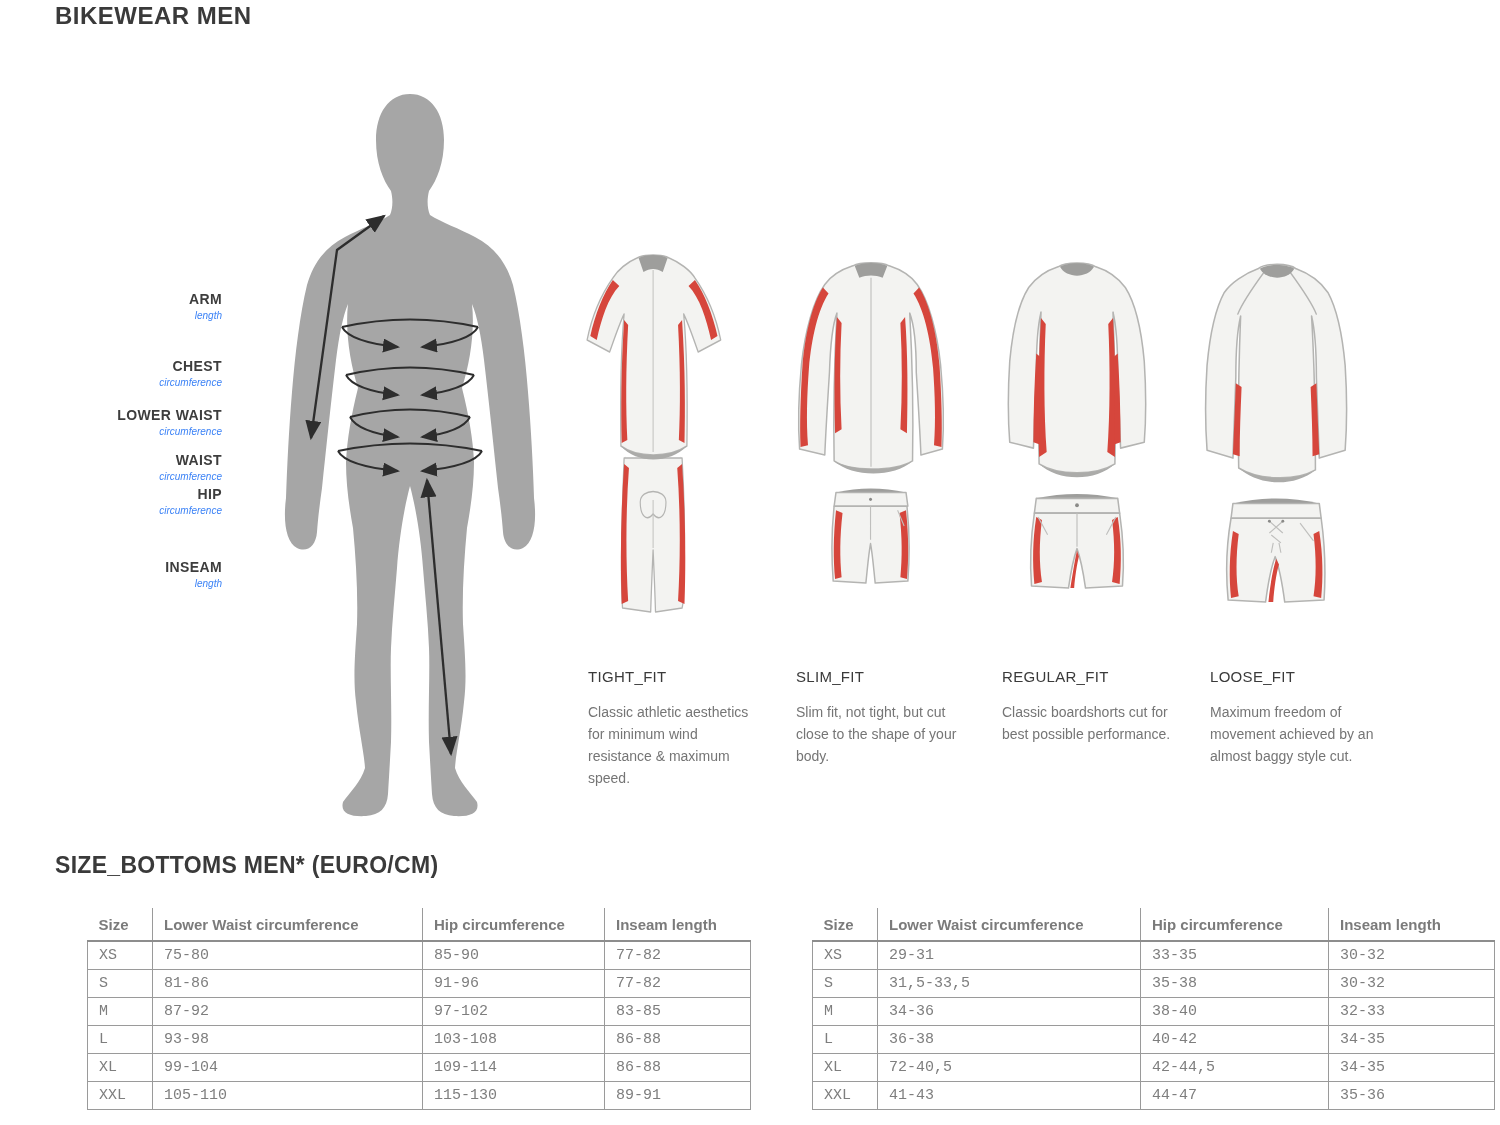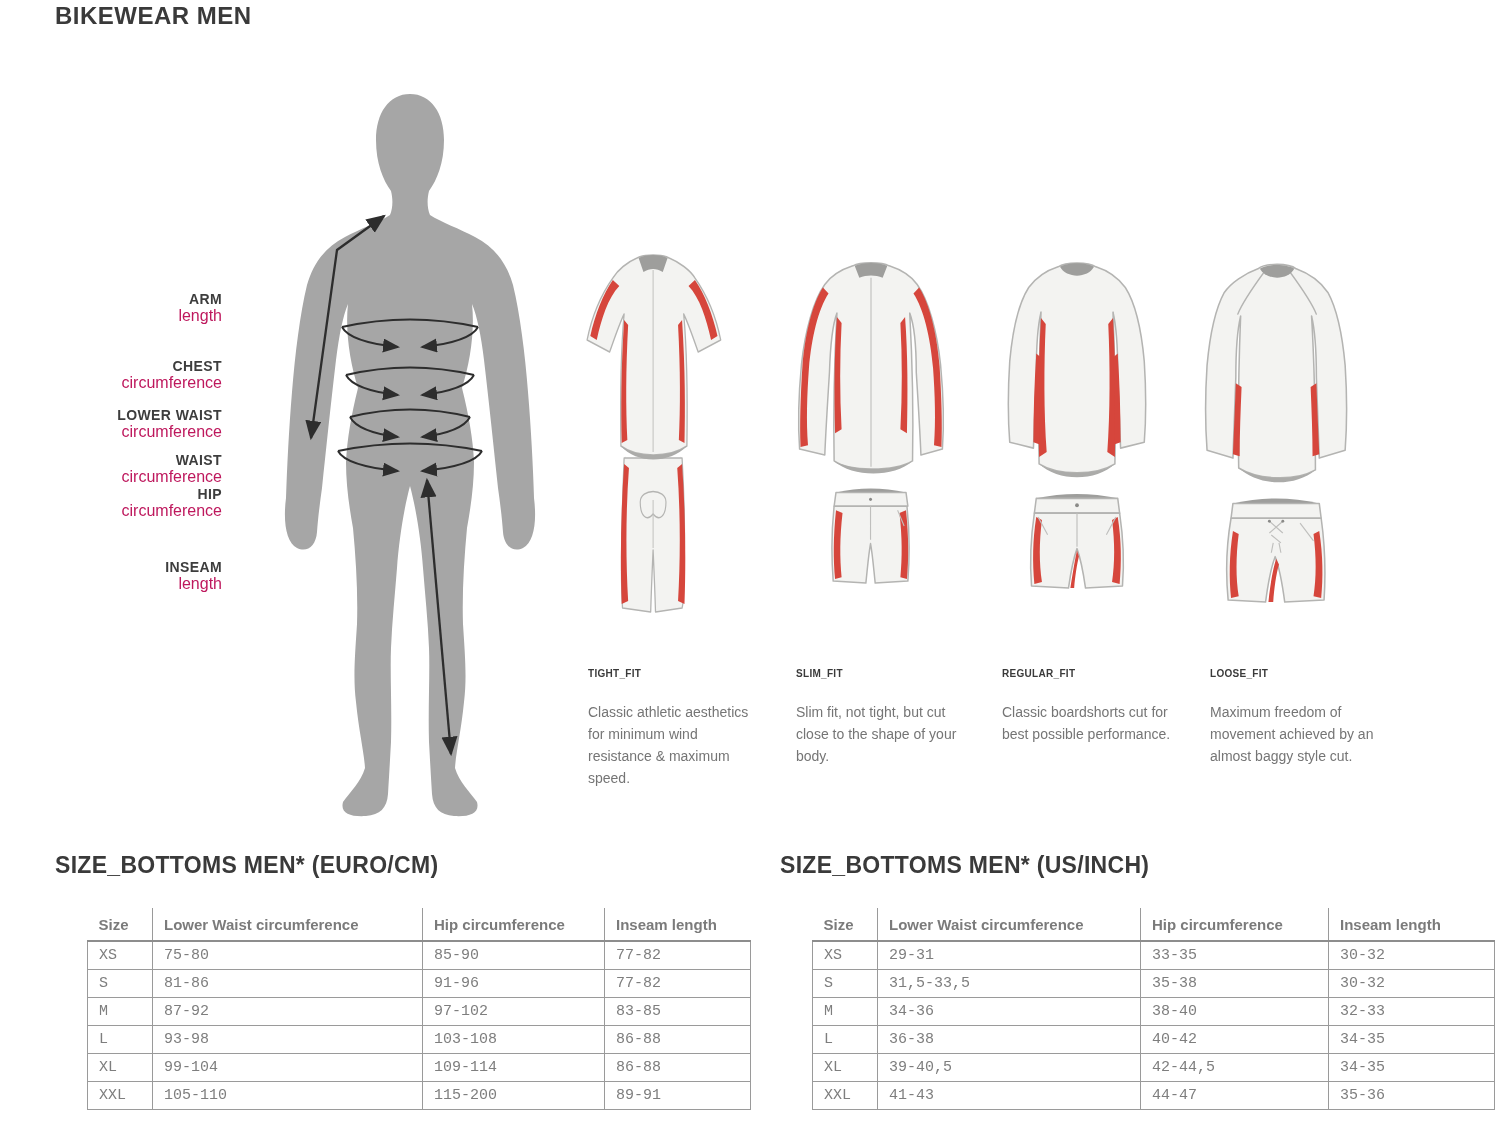--- a/index.html
+++ b/index.html
@@ -9,35 +9,35 @@
   }
   *{margin:0;padding:0;box-sizing:border-box;}
   html,body{background:#fff;}
   body{font-family:"Liberation Sans",sans-serif;}
   .page{position:relative;width:1500px;height:1125px;background:#fff;overflow:hidden;}
   .abs{position:absolute;}
   h1.title{left:55px;top:2px;font-size:24px;font-weight:700;letter-spacing:.5px;color:var(--heading);}
   
   .mlabel{left:40px;width:182px;text-align:right;line-height:17px;margin-top:28px;}
   .mlabel .b{font-size:14px;font-weight:700;letter-spacing:.4px;color:#3d3d3d;}
-  .mlabel .i{font-size:16px;color:#be185d;line-height:16px;}
+  .mlabel .i{font-size:10px;font-style:italic;color:#3b82f6;line-height:16px;}
   .m0{top:263px}.m1{top:330px}.m2{top:379px}.m3{top:424px}.m4{top:458px}.m5{top:531px}
   
   .sil{fill:var(--silhouette);}
   .arrow{fill:none;stroke:var(--arrow);stroke-width:2.3px;}
   .arrow-thin{fill:none;stroke:var(--arrow);stroke-width:2px;}
   
   .g-body{fill:var(--garment-fill);stroke:var(--garment-stroke);stroke-width:1.6;stroke-linejoin:round;}
   .g-red{fill:var(--accent-red);stroke:none;}
   .g-gray{fill:var(--garment-gray);stroke:none;}
   .g-line{fill:none;stroke:var(--garment-stroke);stroke-width:1.4;stroke-linecap:round;}
   .g-zip{fill:none;stroke:#bfbfbd;stroke-width:1.2;}
   .g-shade{fill:#ababa9;}
   
-  .fitname{font-size:10px;font-weight:700;letter-spacing:.3px;color:var(--heading);}
+  .fitname{font-size:15px;font-weight:400;letter-spacing:.3px;color:var(--heading);}
   .fitdesc{width:176px;font-size:14px;line-height:22px;color:var(--desc);}
   .fn0{left:588px;top:668px}.fn1{left:796px;top:668px}.fn2{left:1002px;top:668px}.fn3{left:1210px;top:668px}
   .fd0{left:588px;top:701px}.fd1{left:796px;top:701px}.fd2{left:1002px;top:701px}.fd3{left:1210px;top:701px}
   
   h2.tbltitle{font-size:23px;font-weight:700;letter-spacing:.3px;color:var(--heading);}
   .tt0{left:55px;top:852px}.tt1{left:780px;top:852px}
   .tw0{left:55px;top:908px}.tw1{left:780px;top:908px}
   table{border-collapse:collapse;table-layout:fixed;font-size:15px;color:var(--ttext);margin-left:32px;}
   th{font-weight:700;text-align:left;padding:8px 10px 7px 11px;border-bottom:2.5px solid #8d8d8d;color:#7b7b7b;}
   th + th, td + td{border-left:1.5px solid var(--tborder);}
@@ -227,21 +227,20 @@
   <div class="abs fitname fn0">TIGHT_FIT</div>
   <div class="abs fitname fn1">SLIM_FIT</div>
   <div class="abs fitname fn2">REGULAR_FIT</div>
   <div class="abs fitname fn3">LOOSE_FIT</div>
   <p class="abs fitdesc fd0">Classic athletic aesthetics for minimum wind resistance &amp; maximum speed.</p>
   <p class="abs fitdesc fd1">Slim fit, not tight, but cut close to the shape of your body.</p>
   <p class="abs fitdesc fd2">Classic boardshorts cut for best possible performance.</p>
   <p class="abs fitdesc fd3">Maximum freedom of movement achieved by an almost baggy style cut.</p>
 
   <h2 class="abs tbltitle tt0">SIZE_BOTTOMS MEN* (EURO/CM)</h2>
-  <h2 class="abs tbltitle tt1">SIZE_BOTTOMS MEN* (US/INCH)</h2>
 
   <div class="abs tw0">
     <table>
       <colgroup>
         <col style="width:65px">
           <col style="width:270px">
           <col style="width:182px">
           <col style="width:146px">
       </colgroup>
     <thead>
@@ -279,21 +278,21 @@
           </tr>
           <tr>
             <td>XL</td>
             <td>99-104</td>
             <td>109-114</td>
             <td>86-88</td>
           </tr>
           <tr>
             <td>XXL</td>
             <td>105-110</td>
-            <td>115-200</td>
+            <td>115-130</td>
             <td>89-91</td>
           </tr>
         </tbody>
       </table>
   </div>
 
   <div class="abs tw1">
     <table>
       <colgroup>
         <col style="width:65px">
@@ -329,21 +328,21 @@
             <td>32-33</td>
           </tr>
           <tr>
             <td>L</td>
             <td>36-38</td>
             <td>40-42</td>
             <td>34-35</td>
           </tr>
           <tr>
             <td>XL</td>
-            <td>39-40,5</td>
+            <td>72-40,5</td>
             <td>42-44,5</td>
             <td>34-35</td>
           </tr>
           <tr>
             <td>XXL</td>
             <td>41-43</td>
             <td>44-47</td>
             <td>35-36</td>
           </tr>
         </tbody>

